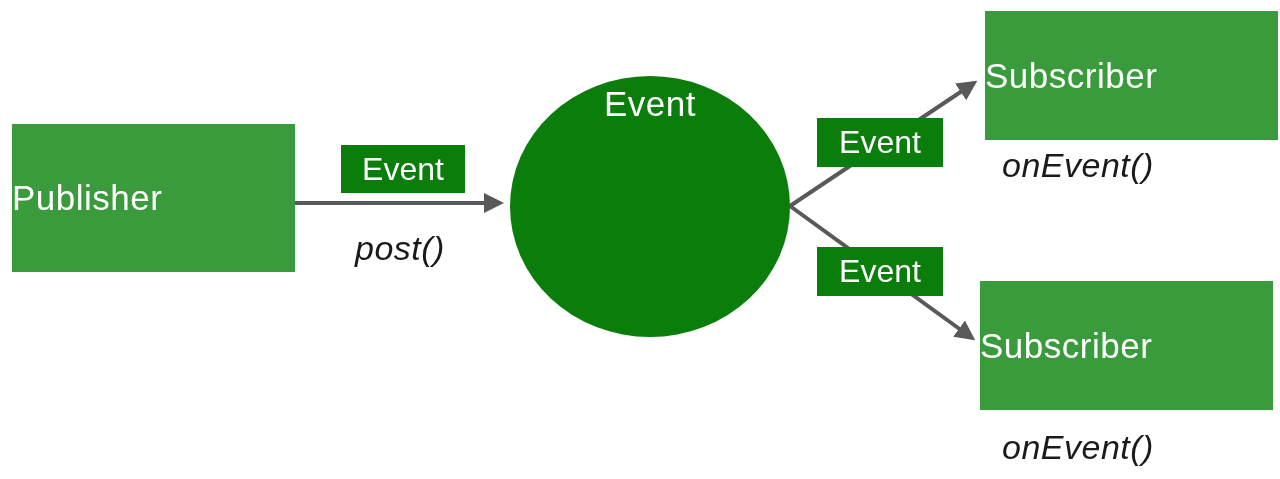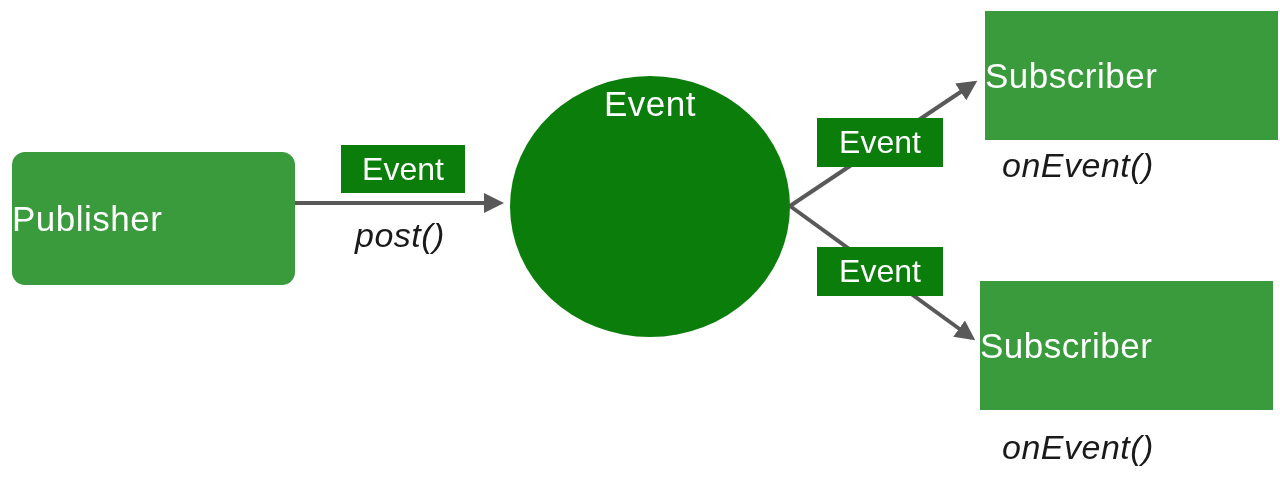--- a/index.html
+++ b/index.html
@@ -60,28 +60,28 @@
   }
   .method-label {
     position: absolute;
     color: var(--method-black);
     font-size: 34px;
     letter-spacing: 0.5px;
     z-index: 2;
     white-space: nowrap;
     font-style: italic;
   }
-  #publisher-box   { left: 12px;  top: 152px; width: 283px; height: 133px; border-radius: 13px; }
+  #publisher-box   { left: 12px;  top: 124px; width: 283px; height: 148px; }
   #event-bus       { left: 510px; top: 76px;  width: 280px; height: 261px; }
   #subscriber-top  { left: 985px; top: 11px;  width: 293px; height: 129px; }
   #subscriber-bot  { left: 980px; top: 281px; width: 293px; height: 129px; }
   #badge-mid       { left: 341px; top: 145px; width: 124px; height: 48px; }
   #badge-top       { left: 817px; top: 118px; width: 126px; height: 49px; }
   #badge-bot       { left: 817px; top: 247px; width: 126px; height: 49px; }
-  #post-label      { left: 355px;  top: 216px; }
+  #post-label      { left: 355px;  top: 229px; }
   #onevent-top     { left: 1002px; top: 146px; }
   #onevent-bot     { left: 1002px; top: 428px; }
 </style>
 </head>
 <body>
 
 <div class="canvas">
 
   <svg class="arrow-layer" viewBox="0 0 1280 479" xmlns="http://www.w3.org/2000/svg">
     <defs>

